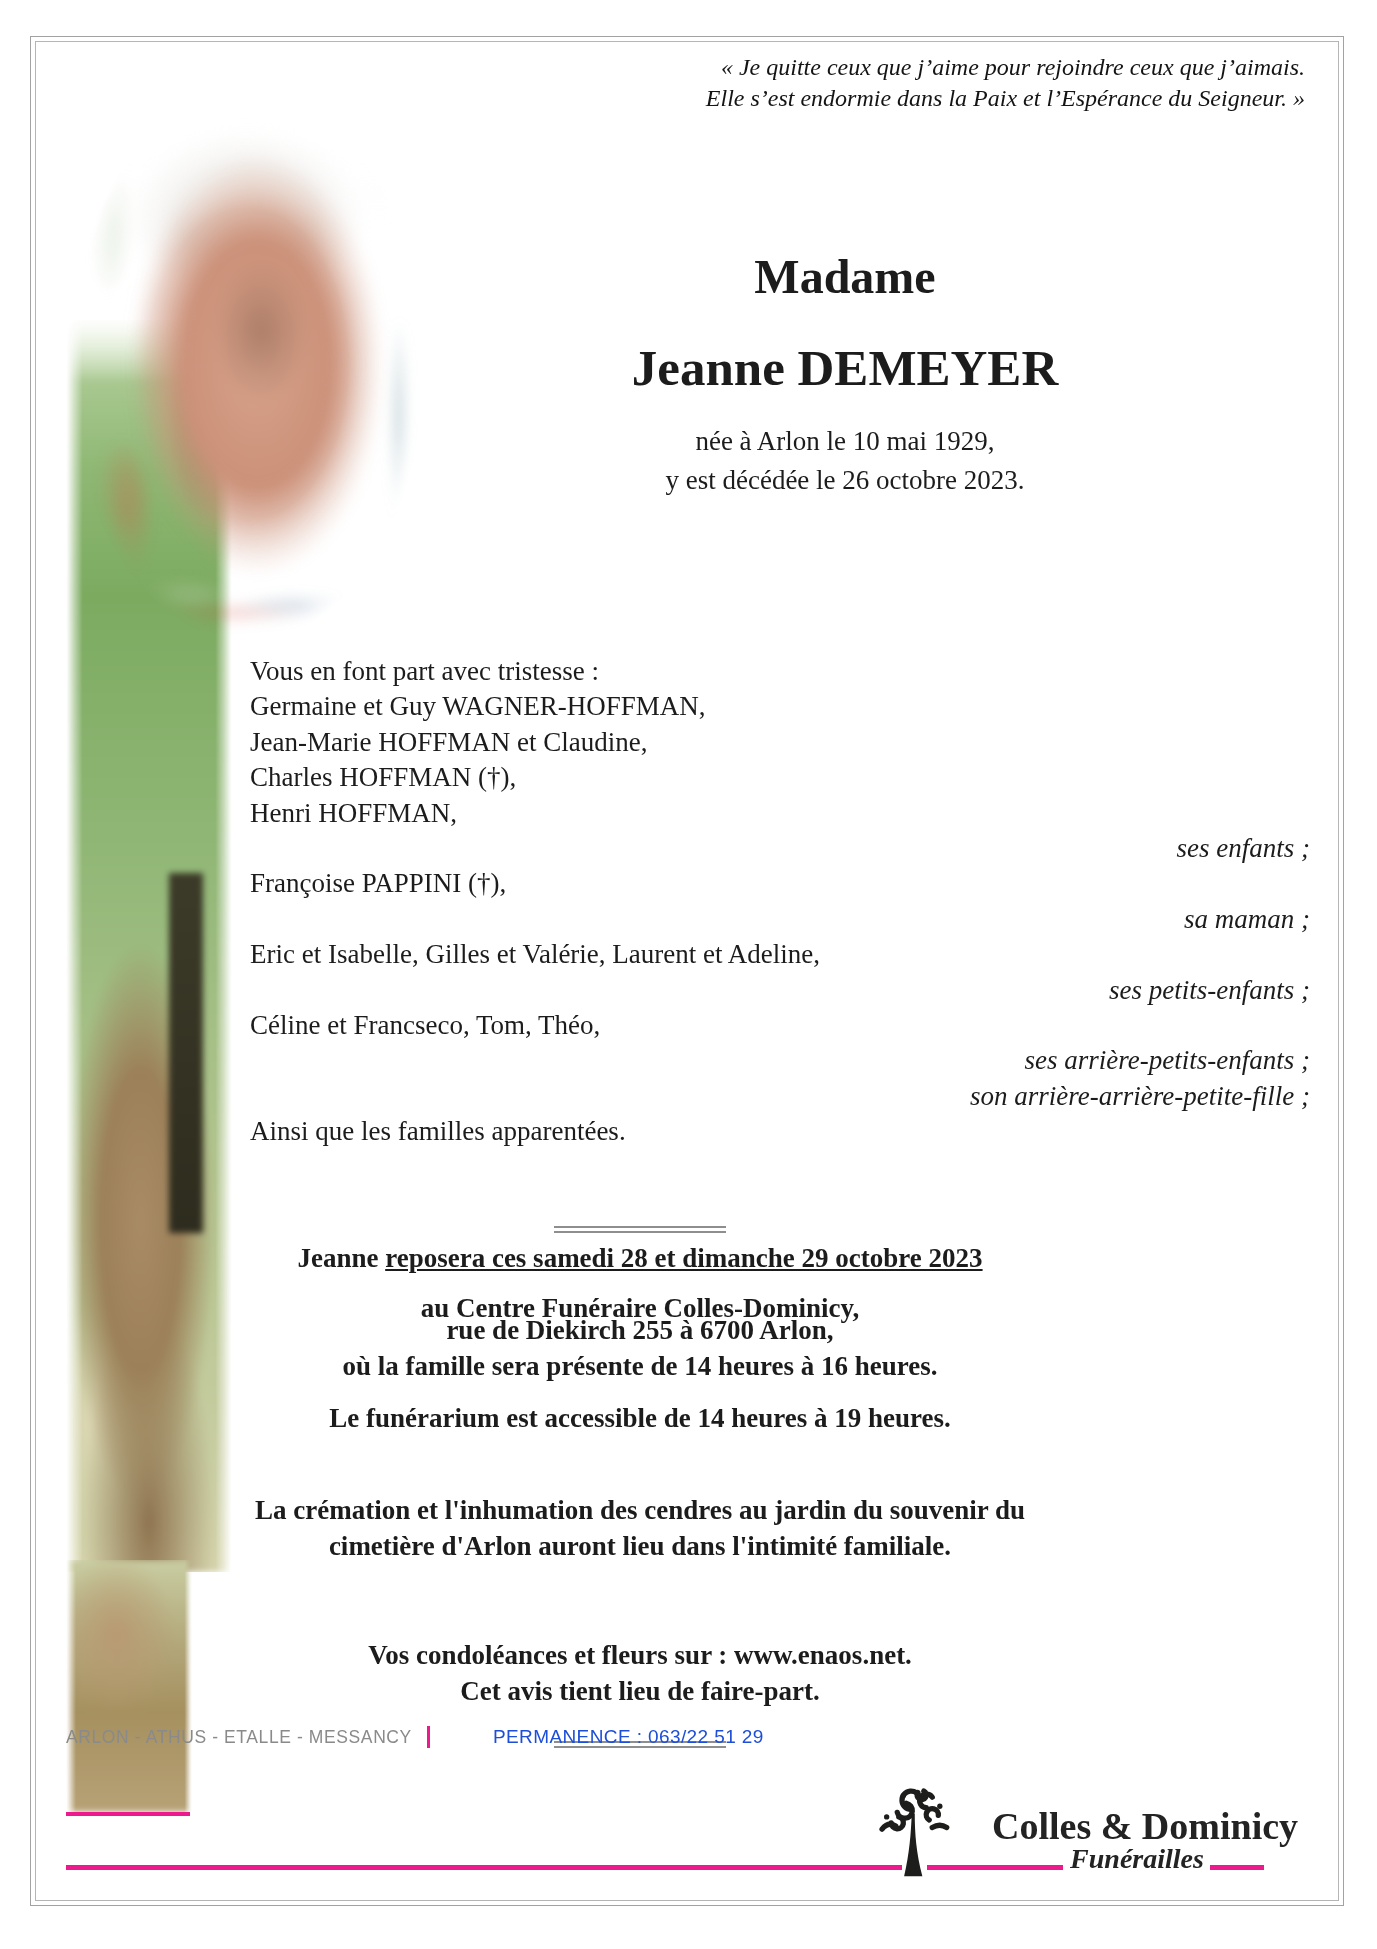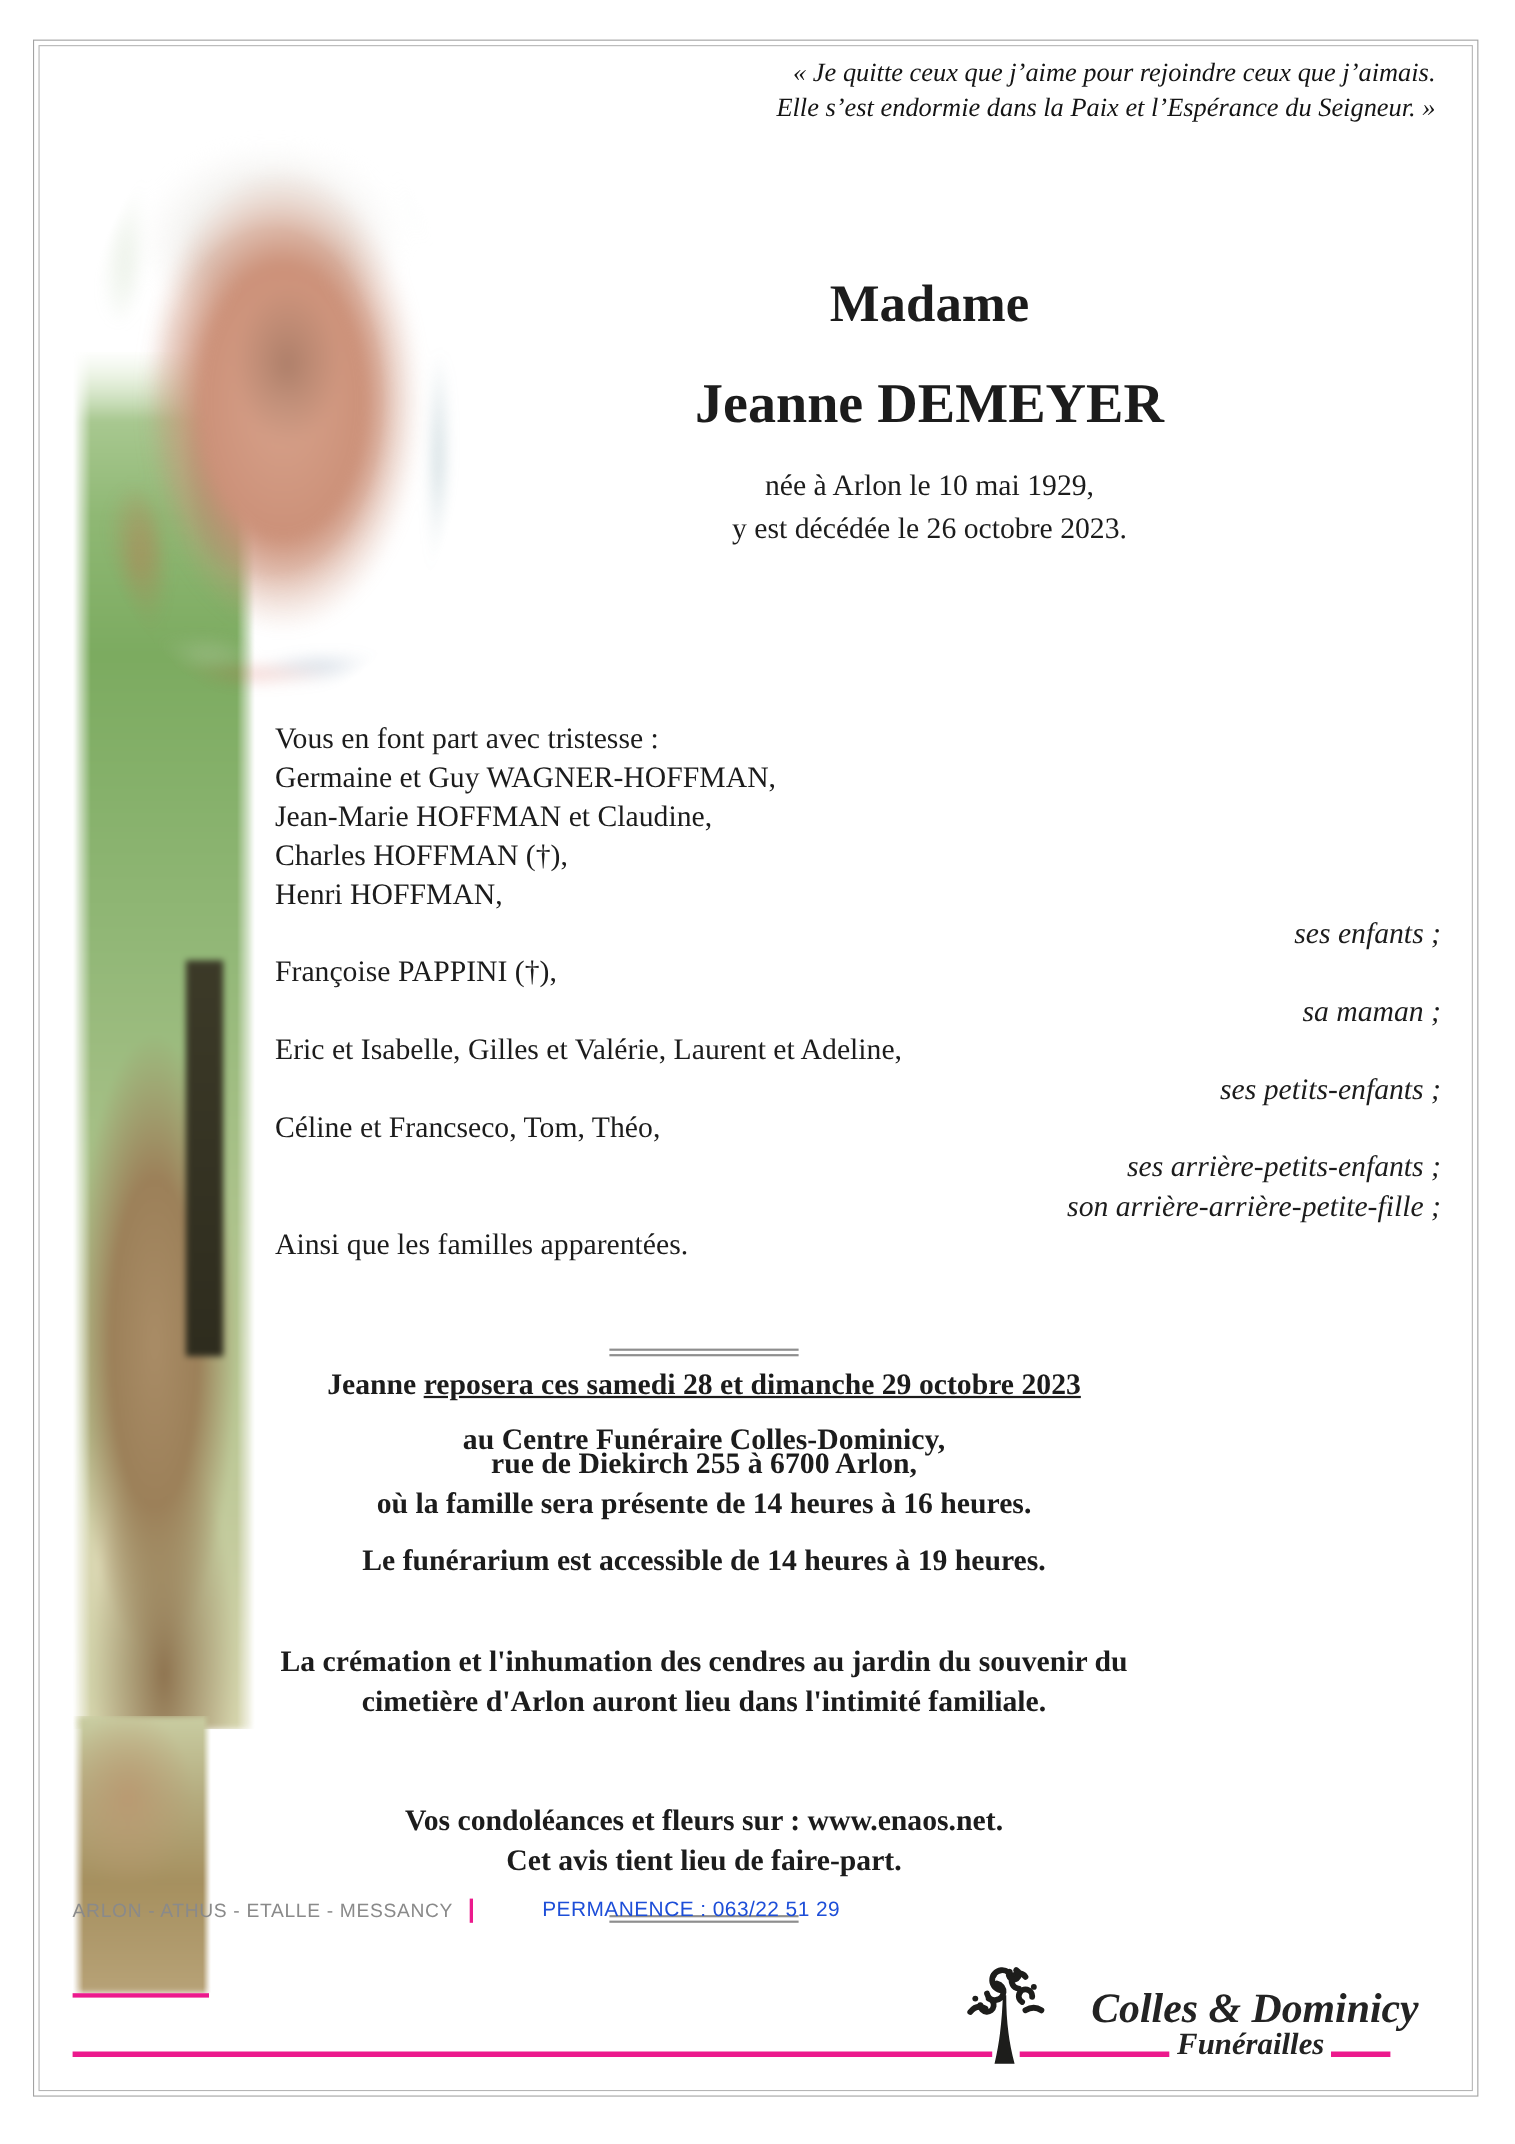--- a/index.html
+++ b/index.html
@@ -73,21 +73,21 @@
     font-family:"Liberation Sans","DejaVu Sans",sans-serif;}
   .locations{font-size:17.5px;letter-spacing:.6px;color:#8a8a8a;white-space:nowrap;}
   .perm-sep{width:3px;height:22px;background:#ec1a8d;}
   .permanence{font-size:19px;letter-spacing:.4px;color:#1d4ed8;white-space:nowrap;margin-left:48px;}
   .pink{position:absolute;height:5px;background:#ec1a8d;}
   .pink1{left:66px;top:1865px;width:836px;}
   .pink2{left:927px;top:1865px;width:136px;}
   .pink3{left:1210px;top:1865px;width:54px;}
   .tree{left:876px;top:1786px;width:76px;height:96px;}
   .brand-name{left:992px;top:1804px;width:290px;text-align:center;
-    font-style:italic;font-weight:bold;font-size:38px;color:#232323;white-space:nowrap;}
+    font-weight:bold;font-size:38px;color:#232323;white-space:nowrap;}
   .brand-sub{left:1066px;top:1843px;width:142px;text-align:center;
     font-style:italic;font-weight:bold;font-size:28px;color:#232323;white-space:nowrap;}
 </style>
 </head>
 <body>
 
 <div class="abs frame-outer">
   <div class="frame-inner"></div>
 </div>
 

